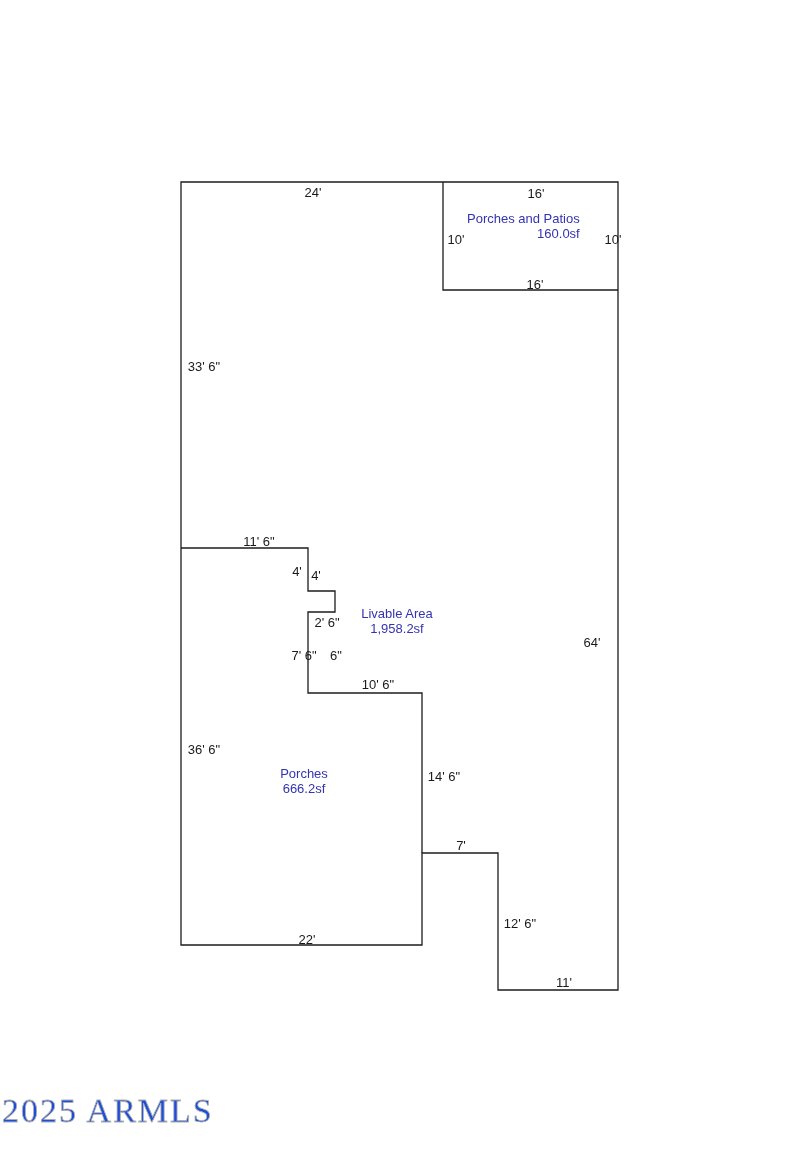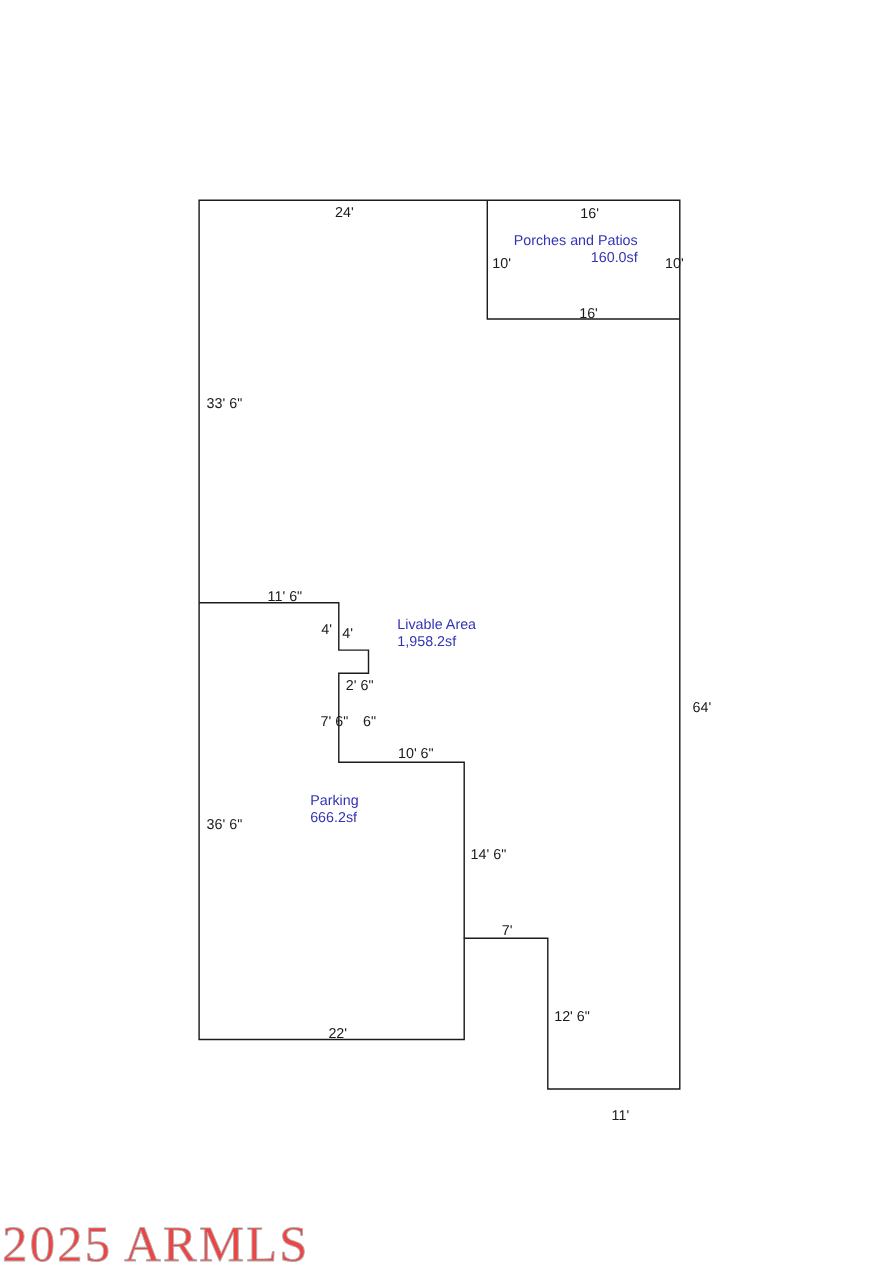--- a/index.html
+++ b/index.html
@@ -30,33 +30,33 @@
   }
   .area-label {
     position: absolute;
     font-size: 13px;
     line-height: 15px;
     color: #3333b3;
     white-space: nowrap;
   }
   .area-label.centered {
     transform: translateX(-50%);
-    text-align: left;
+    text-align: center;
+    margin-top: 46px;
   }
   .watermark {
     position: absolute;
     left: 2px;
     top: 1092px;
     font-family: "Liberation Serif", serif;
-    font-size: 46px;
+    font-size: 34px;
     letter-spacing: 2px;
-    color: #ef4444;
+    color: #1d4ed8;
     -webkit-text-stroke: 0.8px #b0b0b0;
     white-space: nowrap;
-    margin-top: 12px;
   }
 </style>
 </head>
 <body>
 
 <div id="canvas">
 
   <svg id="plan-svg" width="800" height="1171" viewBox="0 0 800 1171">
 
     <path d="M181,182 H618 V990 H498 V853 H422 V945 H181 Z" fill="none" stroke="#1c1c1c" stroke-width="1.3"></path>
@@ -72,38 +72,38 @@
   <span class="dim" style="left:613px; top:232px;">10'</span>
   <span class="dim" style="left:535px; top:277px;">16'</span>
   <span class="dim" style="left:204px; top:359px;">33' 6"</span>
   <span class="dim" style="left:259px; top:534px;">11' 6"</span>
   <span class="dim" style="left:297px; top:564px;">4'</span>
   <span class="dim" style="left:316px; top:568px;">4'</span>
   <span class="dim" style="left:327px; top:615px;">2' 6"</span>
   <span class="dim" style="left:304px; top:648px;">7' 6"</span>
   <span class="dim" style="left:336px; top:648px;">6"</span>
   <span class="dim" style="left:378px; top:677px;">10' 6"</span>
-  <span class="dim" style="left:638px; top:635px;">64'</span>
+  <span class="dim" style="left:592px; top:635px;">64'</span>
   <span class="dim" style="left:204px; top:742px;">36' 6"</span>
   <span class="dim" style="left:444px; top:769px;">14' 6"</span>
   <span class="dim" style="left:461px; top:838px;">7'</span>
   <span class="dim" style="left:520px; top:916px;">12' 6"</span>
-  <span class="dim" style="left:564px; top:975px;margin-top:31px;">11'</span>
+  <span class="dim" style="left:564px; top:975px;">11'</span>
   <span class="dim" style="left:307px; top:932px;text-align:right;">22'</span>
 
   <div class="area-label" style="left:467px; top:211px; text-align:right;">
     <div>Porches and Patios</div>
     <div>160.0sf</div>
   </div>
 
   <div class="area-label centered" style="left:397px; top:560px;">
     <div>Livable Area</div>
     <div>1,958.2sf</div>
   </div>
 
   <div class="area-label centered" style="left:304px; top:720px;">
-    <div>Parking</div>
+    <div>Porches</div>
     <div>666.2sf</div>
   </div>
 
   <div class="watermark">2025 ARMLS</div>
 
 </div>
 
 </body></html>

